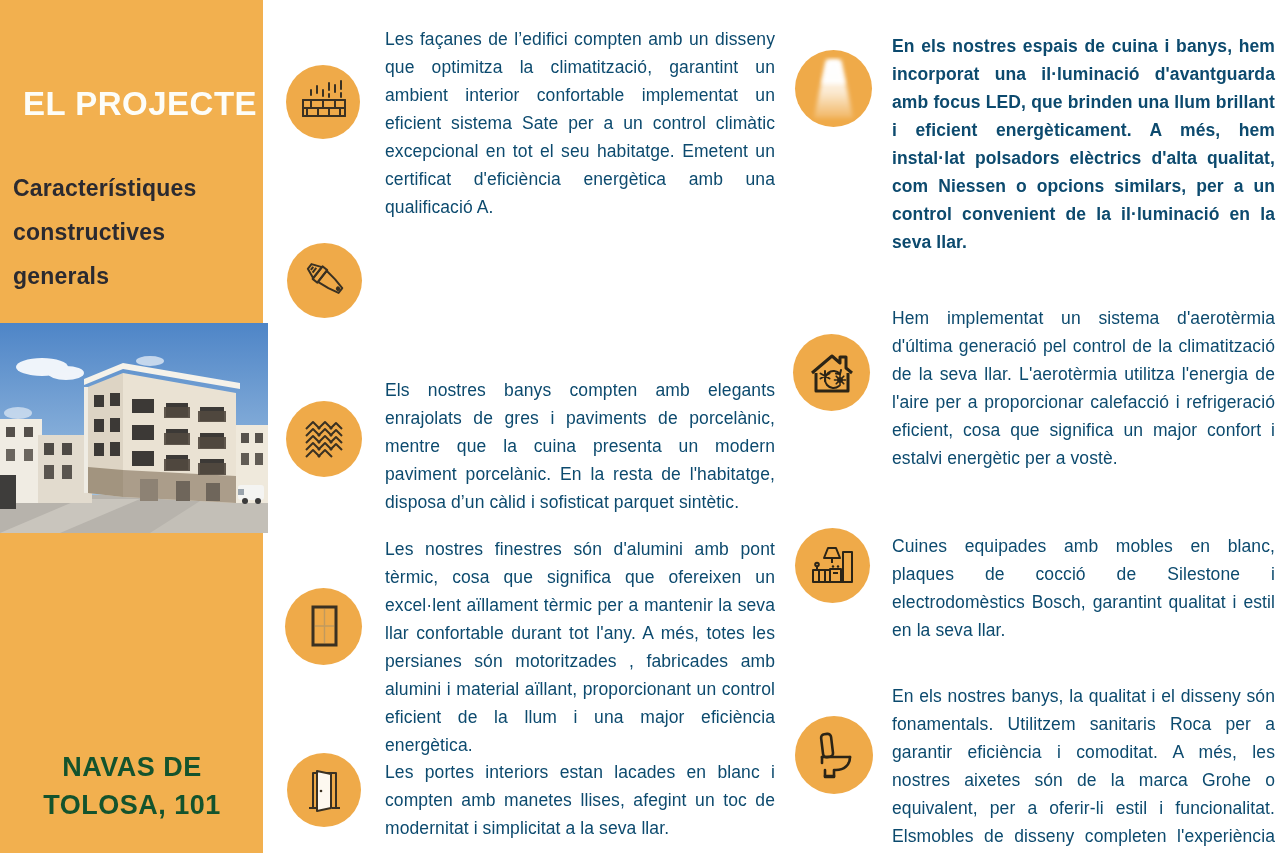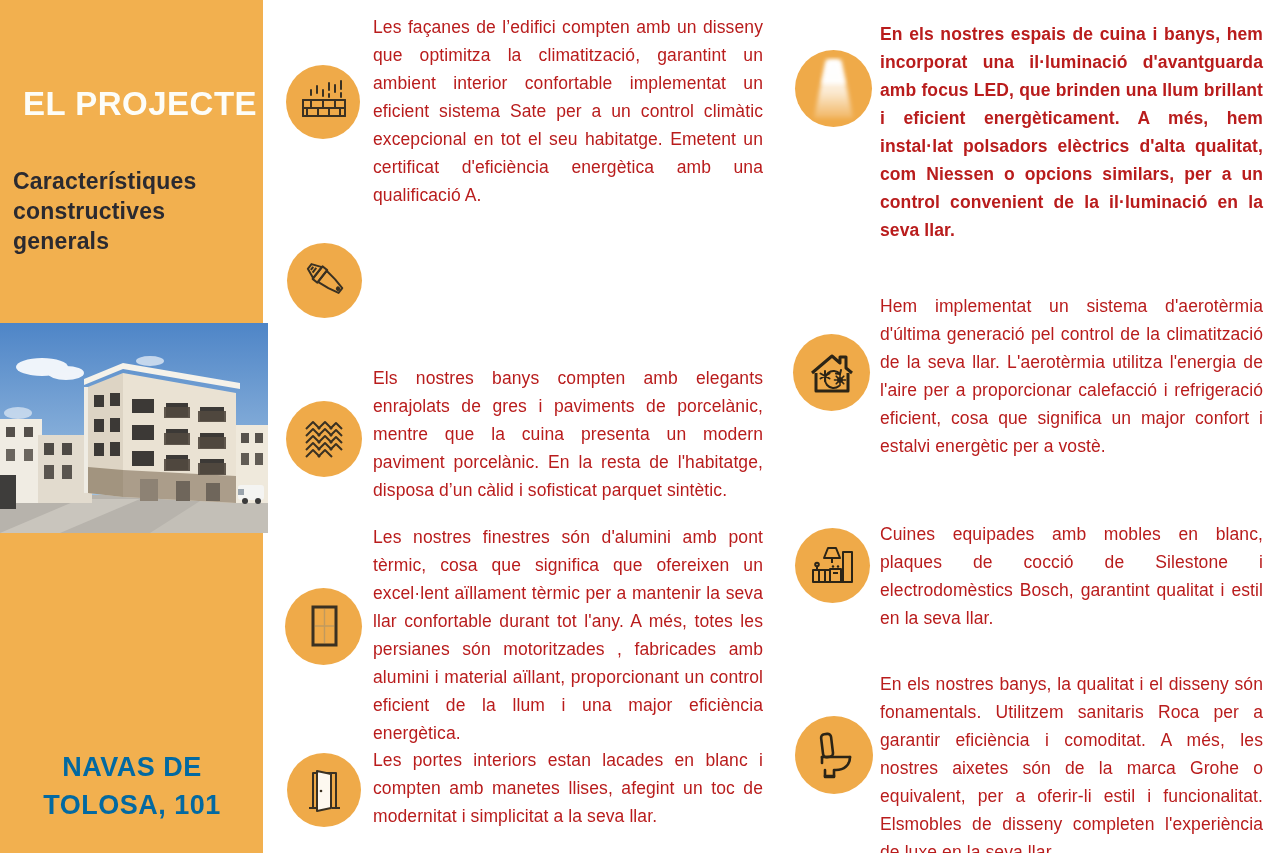--- a/index.html
+++ b/index.html
@@ -8,35 +8,35 @@
     font-family:"Liberation Sans","DejaVu Sans",sans-serif;background:#ffffff;
   }
   
   .sidebar{position:absolute;left:0;top:0;width:263px;height:853px;background:#F2B04F;}
   .page-title{
     position:absolute;left:8px;top:70px;width:255px;margin:15px;
     font-size:33px;font-weight:600;letter-spacing:.5px;color:#FDFDF8;white-space:nowrap;
   }
   .page-subtitle{
     position:absolute;left:13px;top:166px;width:218px;margin:0;
-    font-size:23px;font-weight:600;line-height:30px;letter-spacing:.2px;color:#2B2A30;
+    font-size:23px;font-weight:600;line-height:44px;letter-spacing:.2px;color:#2B2A30;
   }
   .photo{position:absolute;left:0;top:323px;width:268px;height:210px;line-height:0;}
   .address{
     position:absolute;left:18px;top:748px;width:228px;text-align:center;
-    font-size:27px;font-weight:600;line-height:38px;letter-spacing:.5px;color:#0369a1;
+    font-size:27px;font-weight:600;line-height:38px;letter-spacing:.5px;color:#14532d;
   }
   
   .icon-circle{
     position:absolute;border-radius:50%;background:#EFAA49;
     display:flex;align-items:center;justify-content:center;
   }
   .icon-circle svg{display:block;}
   .para{
-    position:absolute;margin:0;color:#b91c1c;font-size:17.5px;line-height:28px;
+    position:absolute;margin:12px;color:#0c4a6e;font-size:17.5px;line-height:28px;
     text-align:justify;text-align-last:left;letter-spacing:.1px;
   }
   .mid{left:373px;width:390px;}
   .rgt{left:880px;width:383px;}
 </style>
 </head>
 <body>
 
 <div class="canvas">
 

